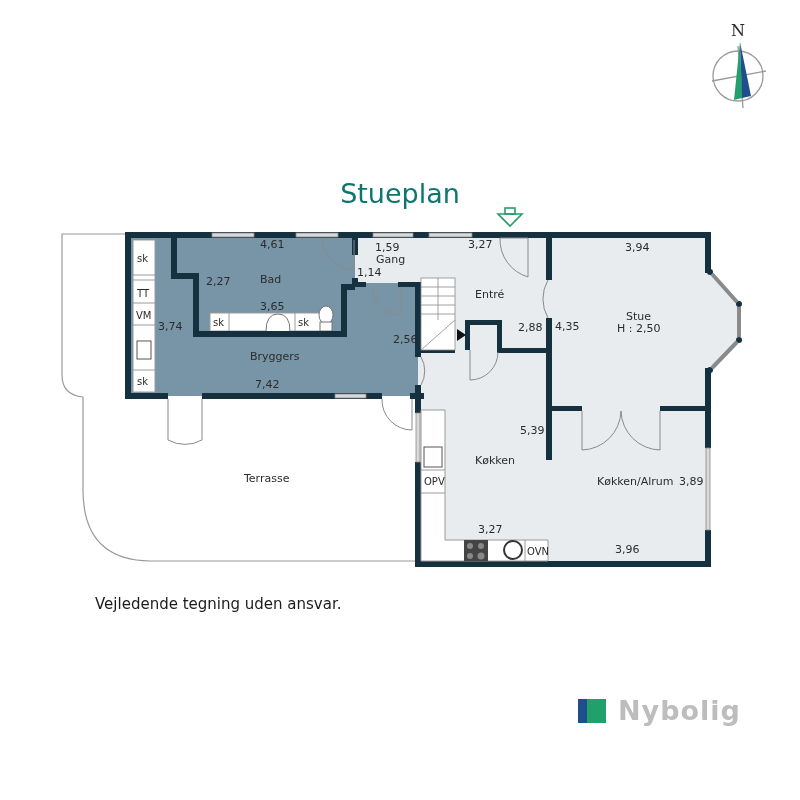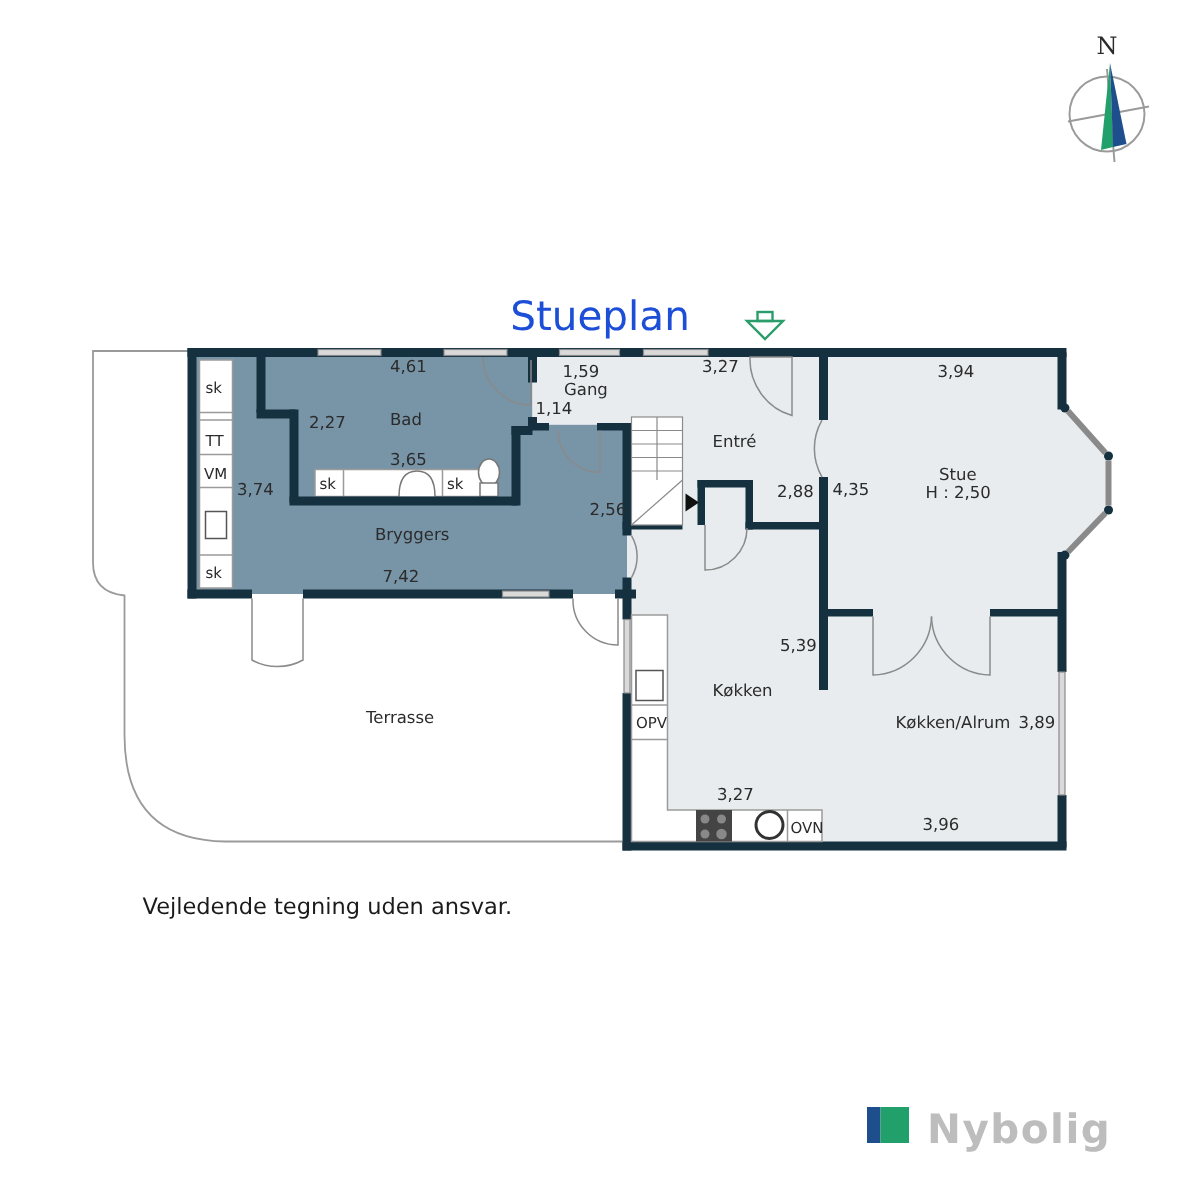--- a/index.html
+++ b/index.html
@@ -1,19 +1,19 @@
 <!DOCTYPE html>
 <html><head>
 <meta charset="utf-8">
 <style>
   html,body{margin:0;padding:0;background:#ffffff;}
   body{width:800px;height:800px;position:relative;overflow:hidden;font-family:"DejaVu Sans","Liberation Sans",sans-serif;}
-  .title{position:absolute;left:0;width:800px;top:196px;text-align:center;font-size:27px;color:#1d4ed8;font-family:"DejaVu Sans",sans-serif;}
+  .title{position:absolute;left:0;width:800px;top:178px;text-align:center;font-size:27px;color:#0f766e;font-family:"DejaVu Sans",sans-serif;}
   .disclaimer{position:absolute;left:60px;top:595px;font-size:15px;color:#1b1b1b;margin-left:35px;}
-  .logo{position:absolute;left:578px;top:738px;display:flex;}
+  .logo{position:absolute;left:578px;top:695px;display:flex;align-items:center;}
   .logo-mark{width:28px;height:24px;display:flex;}
   .logo-mark .b{width:9px;height:24px;background:#1f4e8c;}
   .logo-mark .g{width:19px;height:24px;background:#22a06b;}
   .logo-text{margin-left:12px;font-size:27px;font-weight:bold;color:#bdbdbd;letter-spacing:1px;font-family:"DejaVu Sans",sans-serif;}
   svg text{font-family:"DejaVu Sans",sans-serif;fill:#2b2b2b;}
 </style>
 </head>
 <body>
 
 <div class="title">Stueplan</div>

